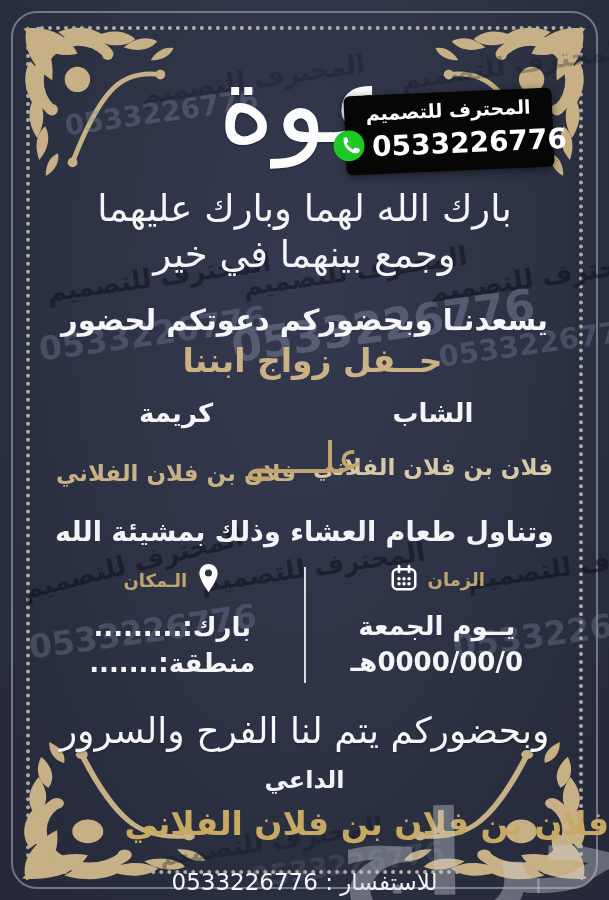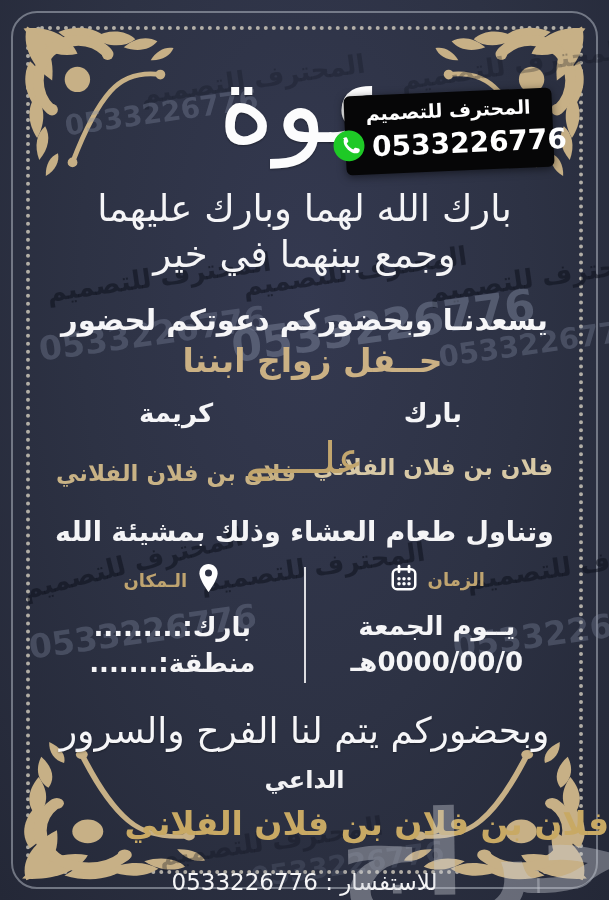--- a/index.html
+++ b/index.html
@@ -151,21 +151,21 @@
   </div>
 
   <div class="content">
     <div class="title-callig">دعوة</div>
     <div class="blessing">بارك الله لهما وبارك عليهما وجمع بينهما في خير</div>
     <div class="invite-line">يسعدنـا وبحضوركم دعوتكم لحضور</div>
     <div class="event-line">حــفل زواج ابننا</div>
 
     <div class="parties">
       <div class="party groom">
-        <div class="plabel">بارك</div>
+        <div class="plabel">الشاب</div>
         <div class="pname">فلان بن فلان الفلاني</div>
       </div>
       <div class="ala">علــــے</div>
       <div class="party bride">
         <div class="plabel">كريمة</div>
         <div class="pname">فلان بن فلان الفلاني</div>
       </div>
     </div>
 
     <div class="dinner-line">وتناول طعام العشاء وذلك بمشيئة الله</div>

